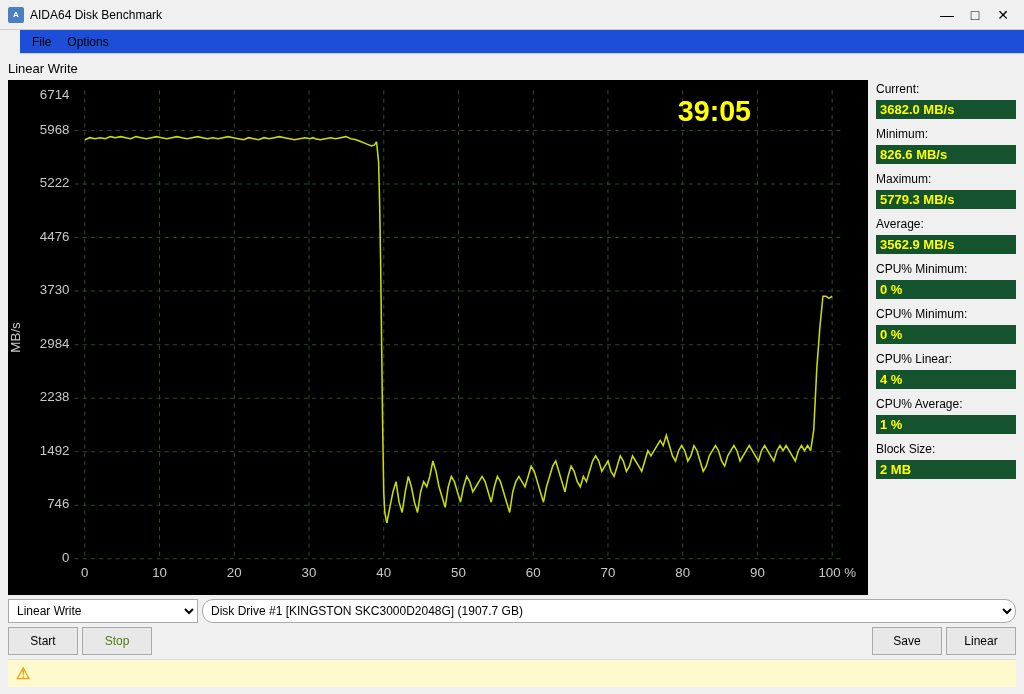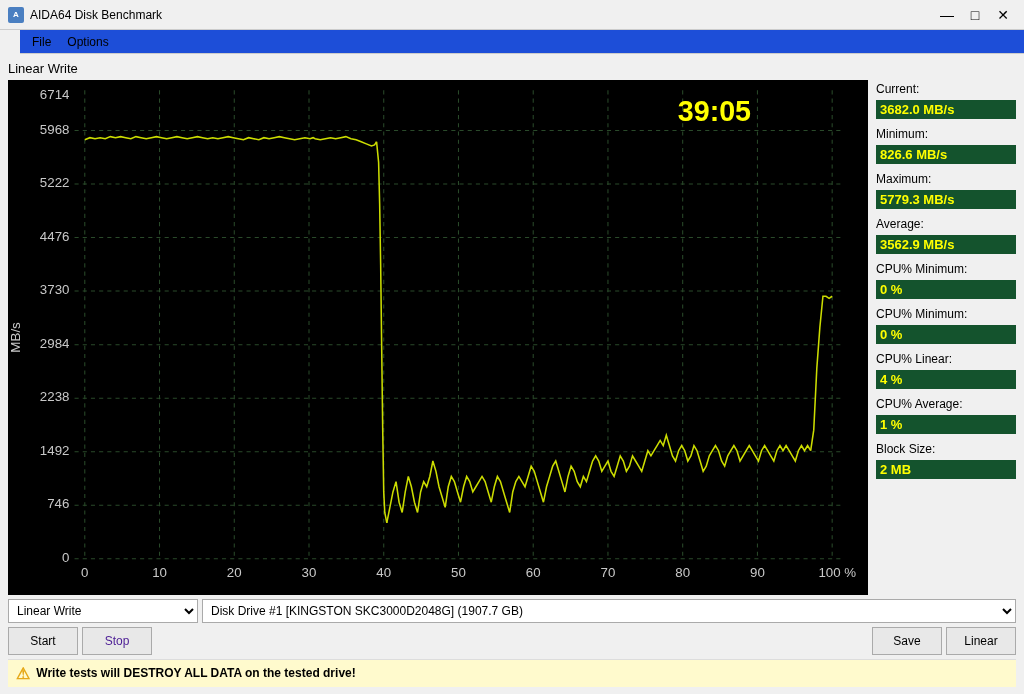--- a/index.html
+++ b/index.html
@@ -127,38 +127,39 @@
       background: white;
       padding: 0 4px;
     }
 
     .select-test {
       width: 190px;
     }
 
     .select-drive {
       flex: 1;
+      border-radius: 11px;
     }
 
     .controls-row2 {
       display: flex;
       align-items: center;
       gap: 4px;
     }
 
     .btn {
       height: 28px;
       padding: 0 4px;
       font-size: 12px;
       border: 1px solid #aaa;
       background: #e8e8e8;
       cursor: pointer;
       min-width: 60px;
     }
-    .btn:disabled { color: #4c1d95; cursor: default; }
+    .btn:disabled { color: #4d7c0f; cursor: default; }
 
     .btn-start { min-width: 70px; }
     .btn-stop { min-width: 70px; color: #999; }
     .btn-save { min-width: 70px; margin-left: auto; }
     .btn-clear { min-width: 70px; }
 
     .spacer { flex: 1; }
 
     .warning-bar {
       background: #fffacd;
@@ -346,16 +347,15 @@
       <button class="btn btn-start">Start</button>
       <button class="btn btn-stop" disabled="">Stop</button>
       <div class="spacer"></div>
       <button class="btn btn-save">Save</button>
       <button class="btn btn-clear">Linear</button>
     </div>
   </div>
 
   <div class="warning-bar">
     <span class="warn-icon">⚠</span>
-    <span>Write tests will DESTROY ALL DATA on the tested drive!</span>
   </div>
 
 </div>
 
 </body></html>

